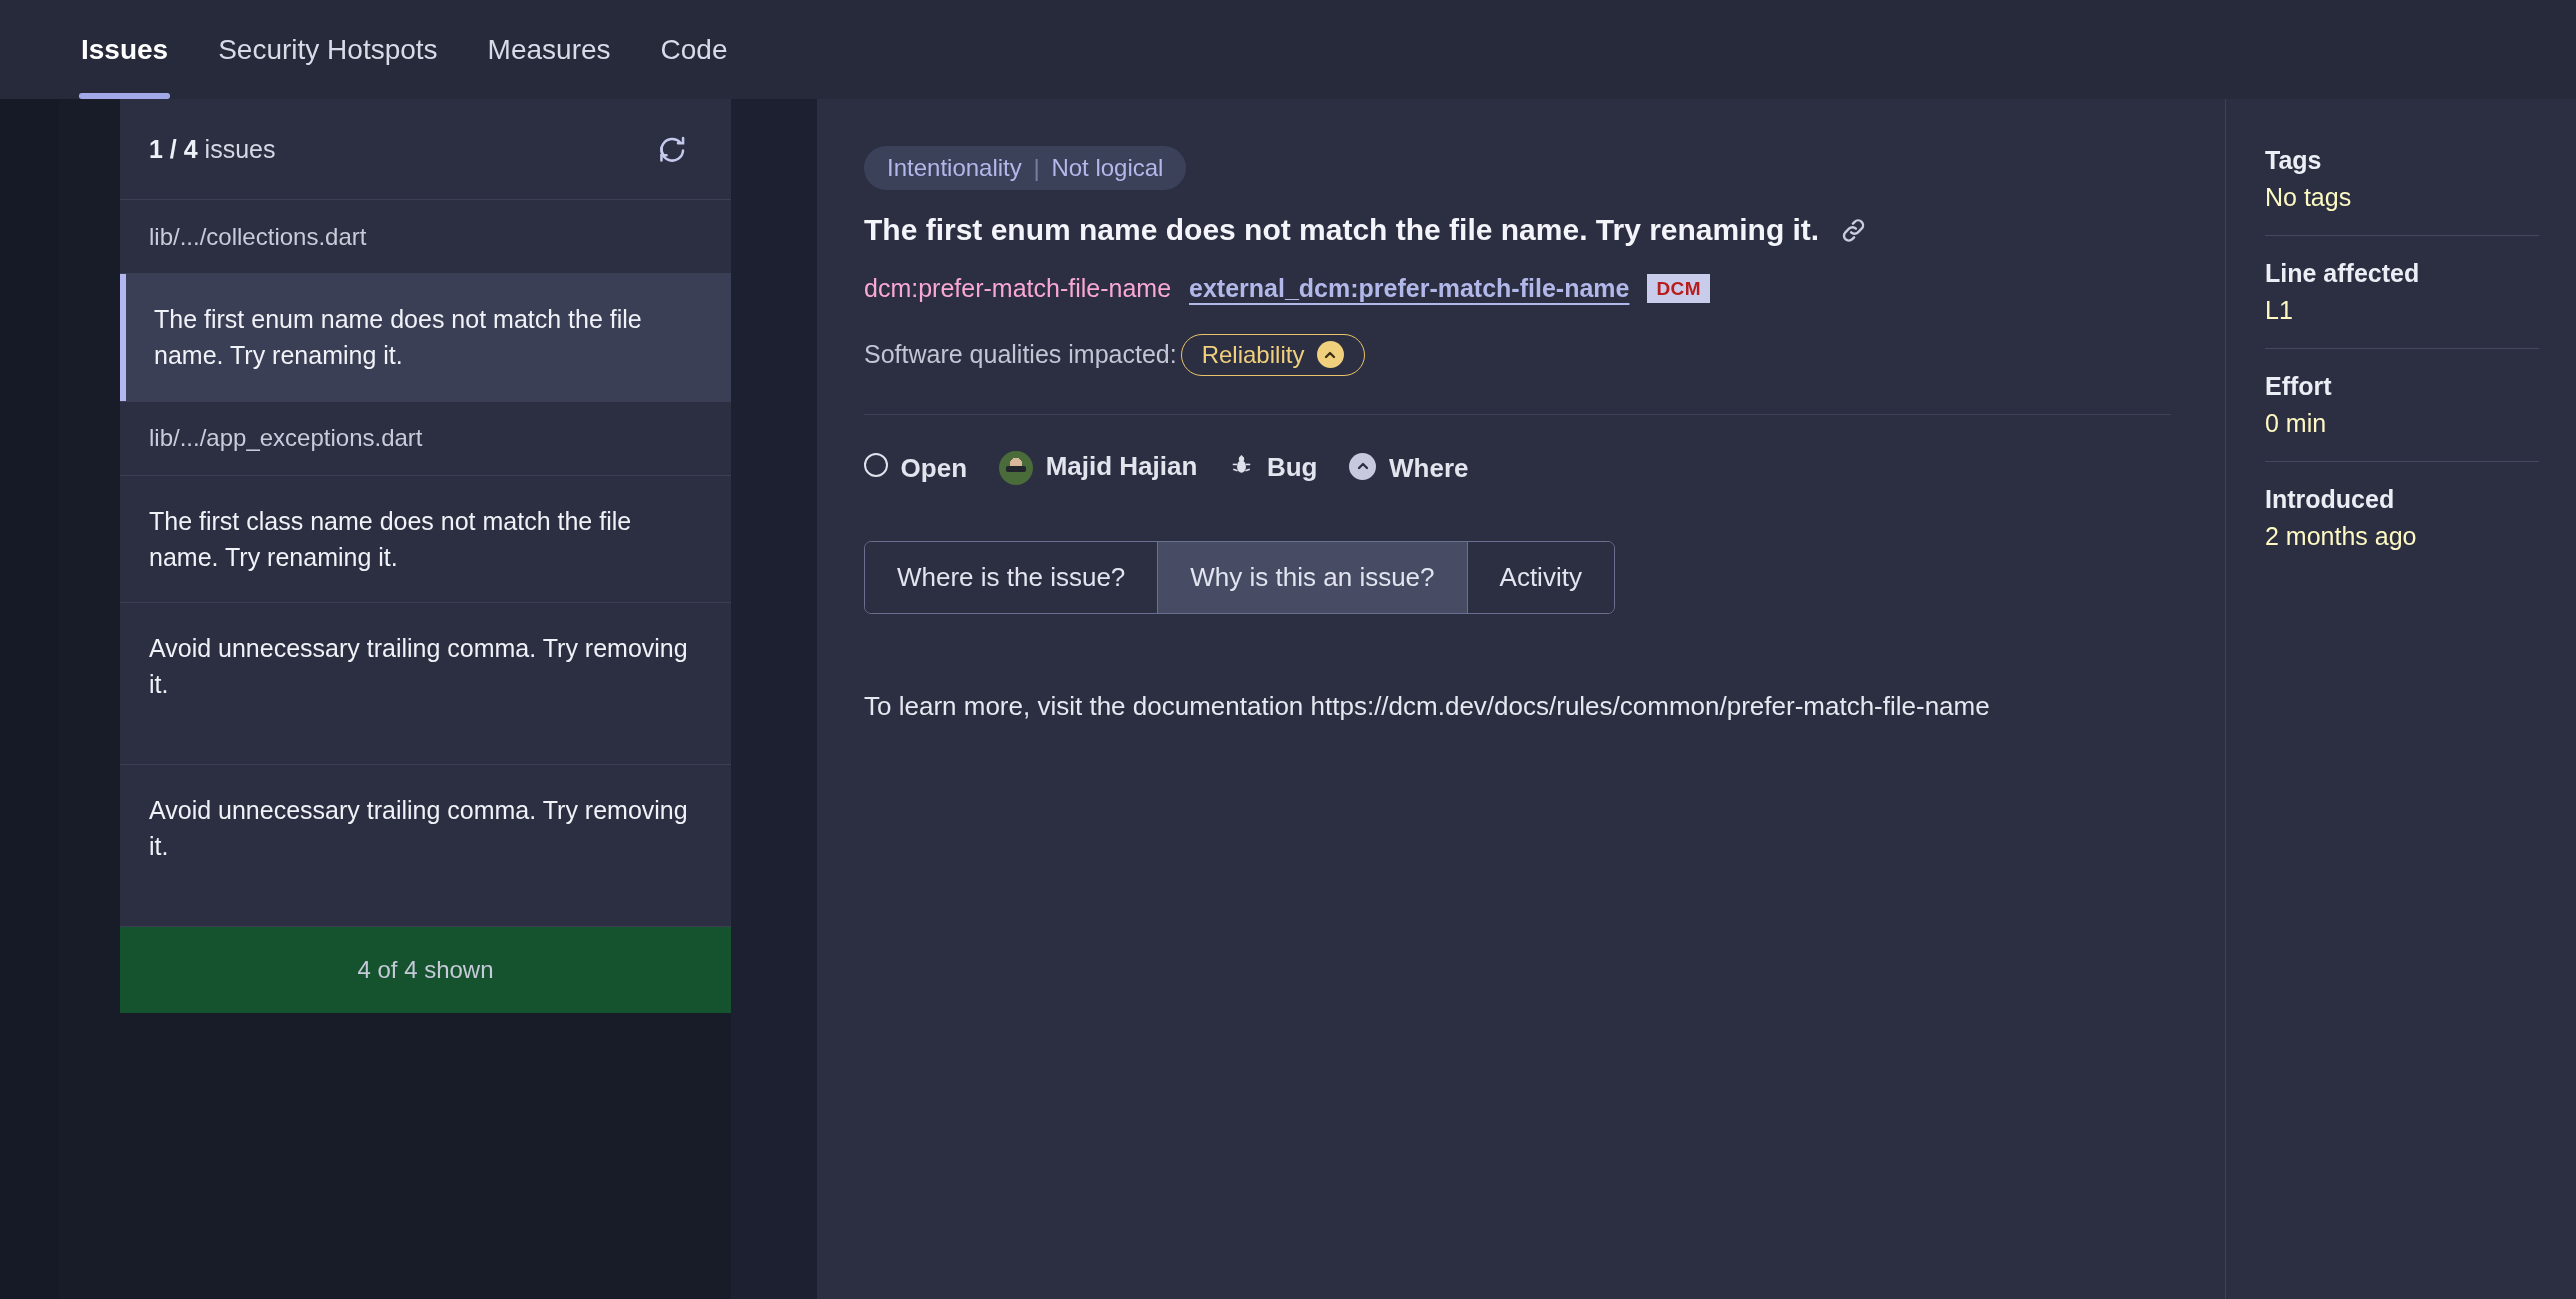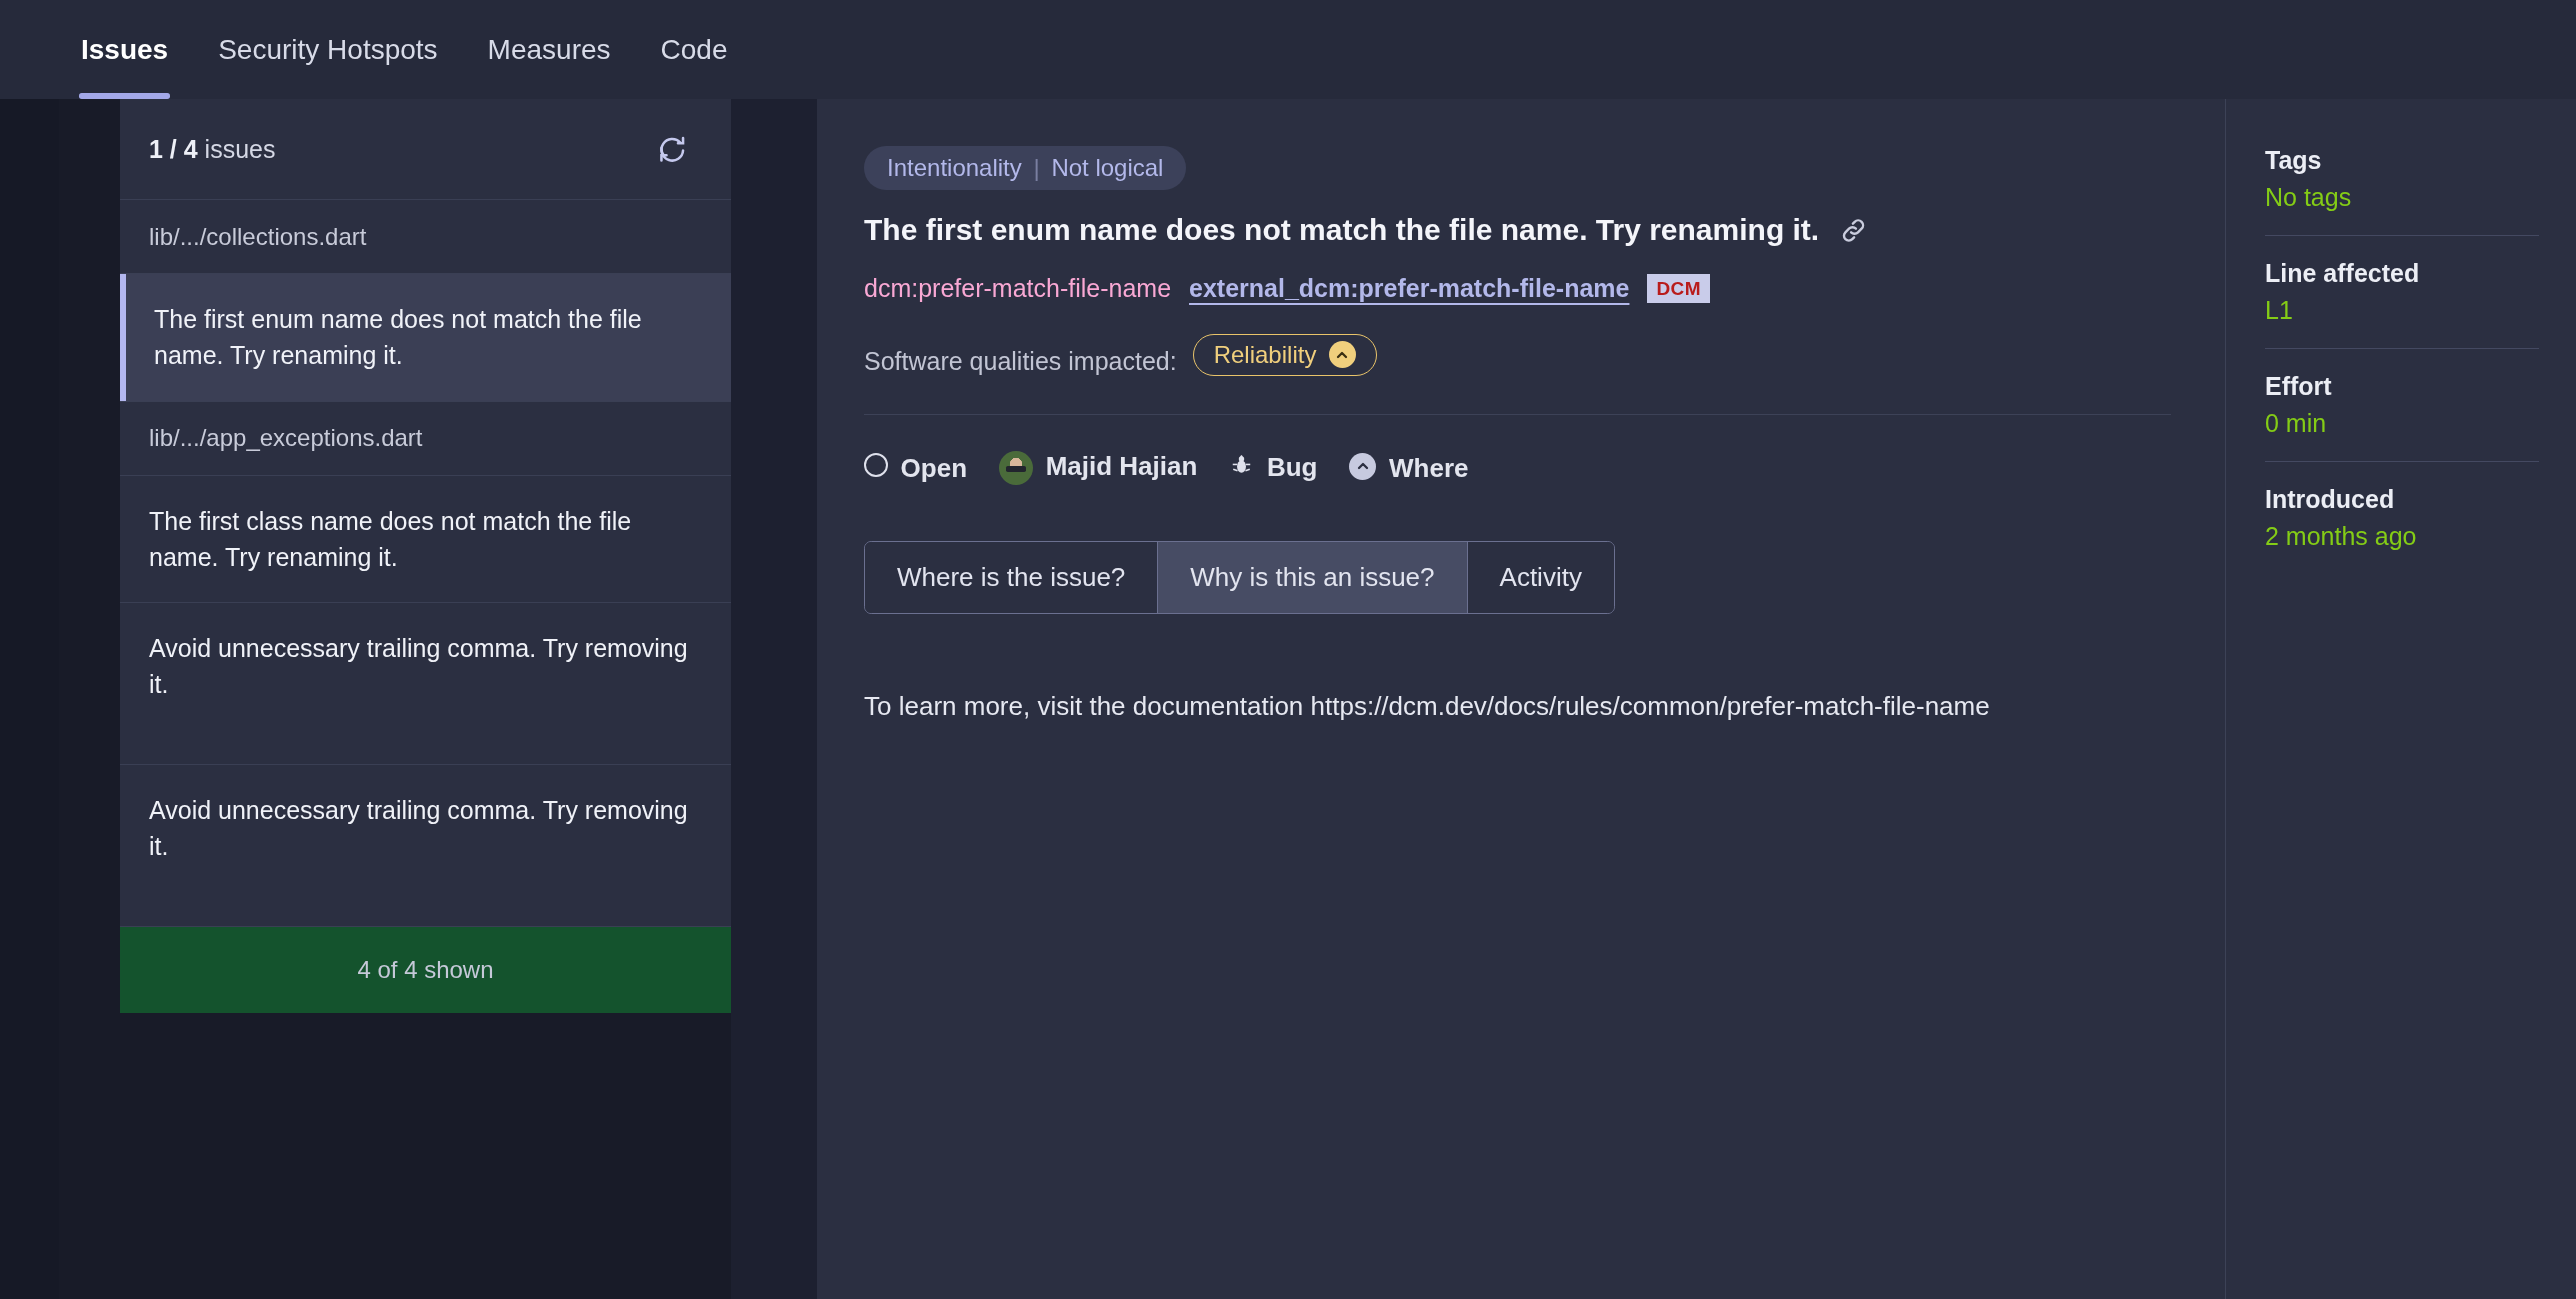--- a/index.html
+++ b/index.html
@@ -195,22 +195,22 @@
     color: #b91c1c;
     font-size: 19px;
     font-weight: bold;
     border-radius: 0;
     padding: 3.6px 9px;
     letter-spacing: 0.4px;
   }
 
   .qual-row {
     display: flex;
-    align-items: flex-end;
-    gap: 16px;
+    align-items: center;
+    gap: 4px;
     font-size: 25px;
     color: #c2c5d4;
     padding-bottom: 38px;
     border-bottom: 0.9px solid #3d4257;
   }
   .qual-badge {
     display: inline-flex;
     align-items: center;
     gap: 12.6px;
     border: 1.8px solid #e9c46a;
@@ -307,21 +307,21 @@
     padding-top: 23px;
   }
   .meta-label {
     font-size: 25px;
     font-weight: bold;
     color: #eceef5;
     margin-bottom: 8px;
   }
   .meta-value {
     font-size: 25px;
-    color: #84cc16;
+    color: #fef9c3;
   }
 </style>
 </head>
 <body>
 
 <div class="topnav">
   <div class="navitem active">Issues</div>
   <div class="navitem">Security Hotspots</div>
   <div class="navitem">Measures</div>
   <div class="navitem">Code</div>

